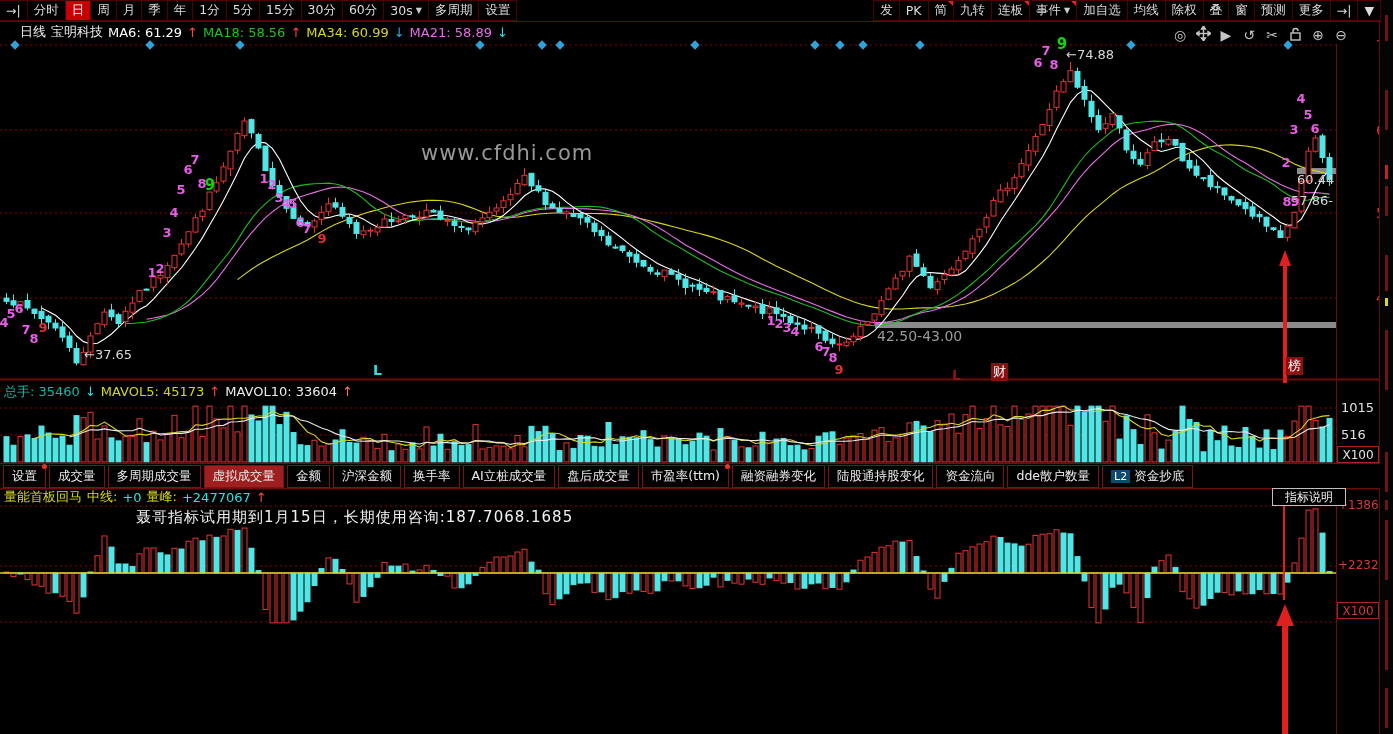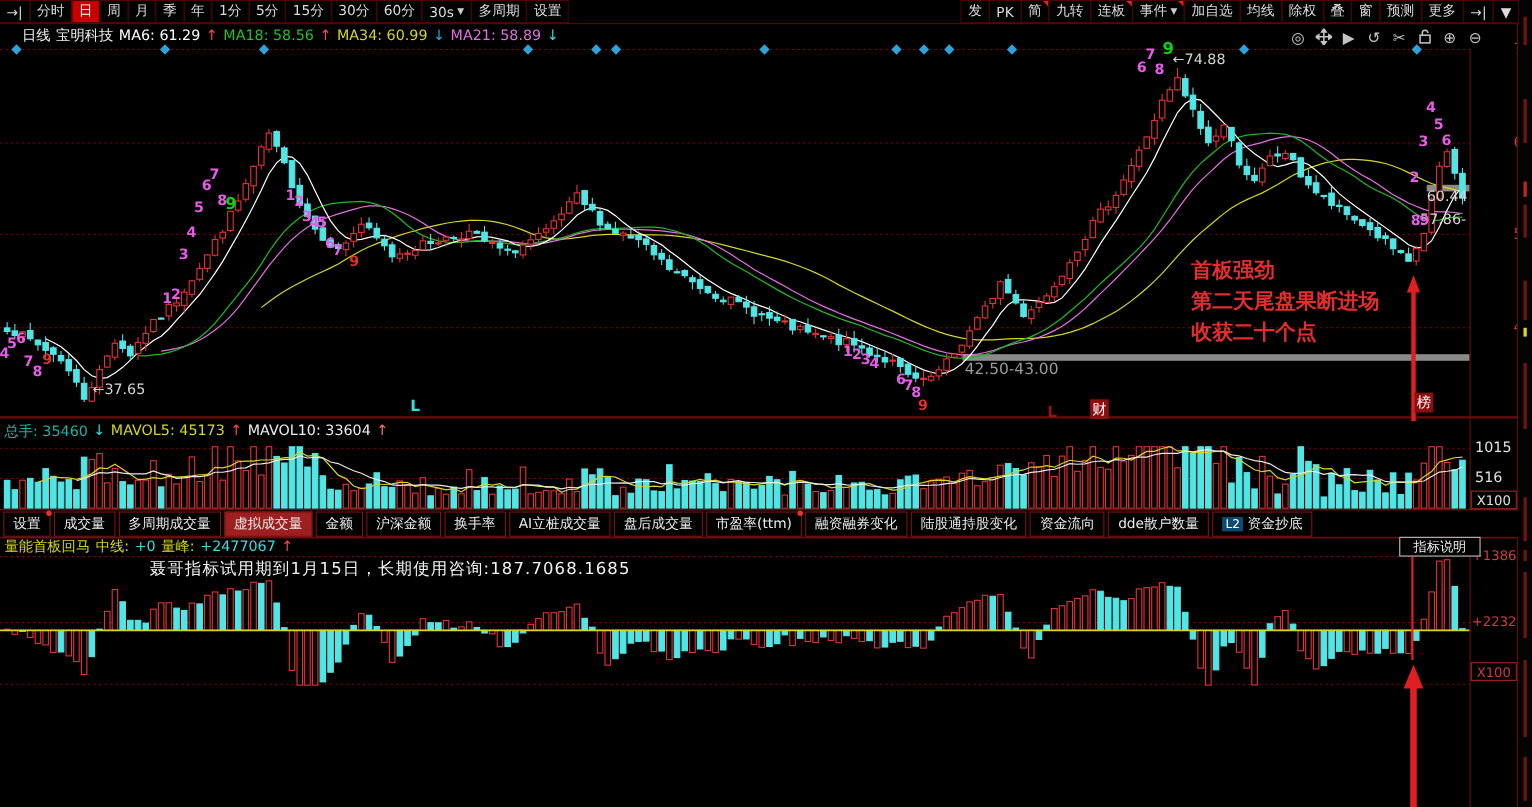--- a/index.html
+++ b/index.html
@@ -1080,25 +1080,21 @@
       <span class="part" style="color: rgb(214, 214, 31);">中线:</span>
       <span class="part" style="color: rgb(53, 222, 222);">+0</span>
       <span class="part" style="color: rgb(214, 214, 31);">量峰:</span>
       <span class="part" style="color: rgb(53, 222, 222);">+2477067</span>
       <span class="part" style="color: rgb(255, 69, 69);">↑</span>
     </div>
   <div id="promo">聂哥指标试用期到1月15日，长期使用咨询:187.7068.1685</div>
   <div id="ind-help">指标说明</div>
 
   <div id="anno-layer">
-    <div id="note">
-      <div>首板强劲</div>
-      <div>第二天尾盘果断进场</div>
-      <div>收获二十个点</div>
-    </div>
+  <div class="anno watermark" style="left: 421px; top: 141px;">www.cfdhi.com</div>
       <div class="anno pricetag" style="left: 84px; top: 347px;">←37.65</div>
       <div class="anno pricetag" style="left: 1066px; top: 47px;">←74.88</div>
       <div class="anno pricetag" style="left: 1297px; top: 172px;">60.44</div>
       <div class="anno pricetag" style="left: 1291px; top: 193px;">57.86-</div>
       <div class="anno graytag" style="left: 877px; top: 328px;">42.50-43.00</div>
       <div class="anno l-cyan" style="left: 373px; top: 362px;">L</div>
       <div class="anno l-red" style="left: 952px; top: 367px;">L</div>
       <div class="anno badge-red" style="left: 991px; top: 363px;">财</div>
       <div class="anno badge-red" style="left: 1286px; top: 357px;">榜</div>
       <div class="seq m" style="left: 4px; top: 322px;">4</div>

